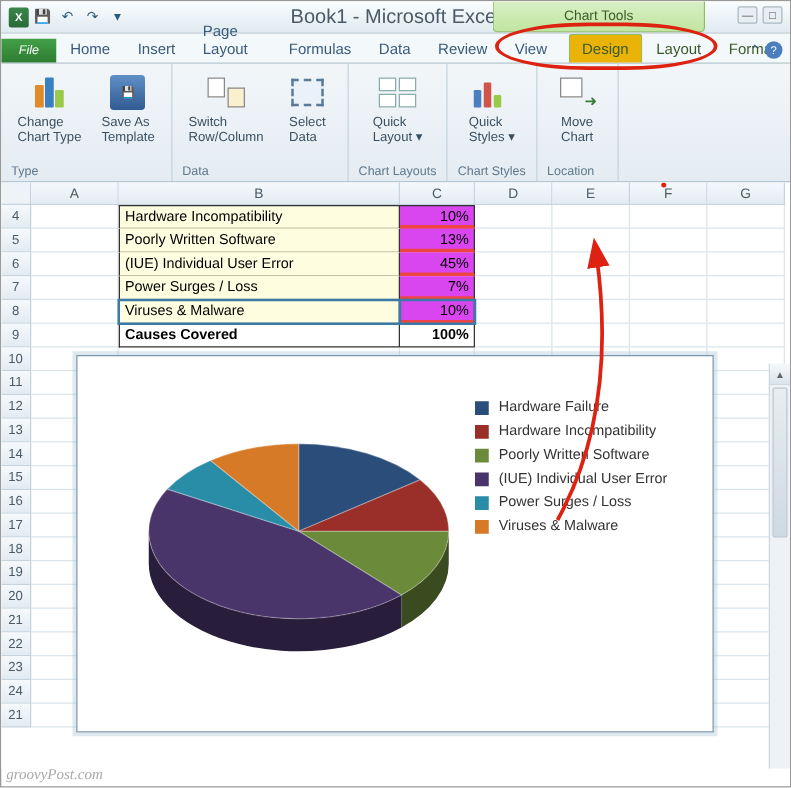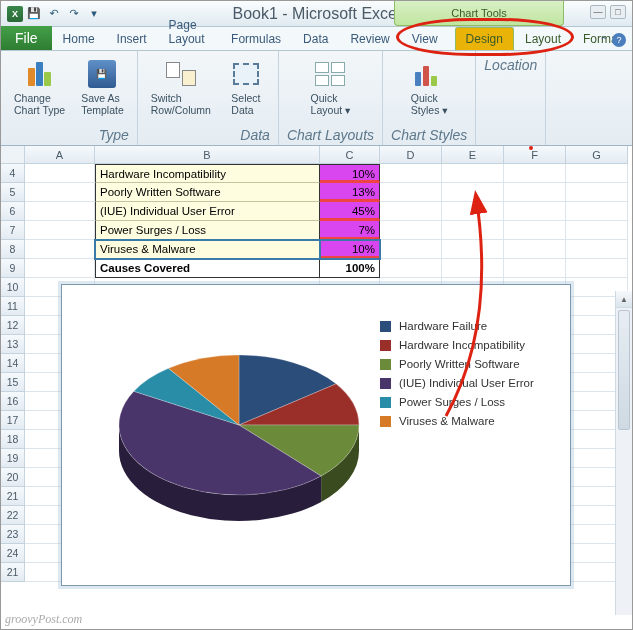--- a/index.html
+++ b/index.html
@@ -10,37 +10,37 @@
 .qat { display: flex; align-items: center; gap: 2px; padding-left: 6px; }
 .qat-btn { width: 18px; height: 18px; border: 1px solid transparent; border-radius: 2px; display: flex; align-items: center; justify-content: center; font-size: 11px; color: #2a5a7a; cursor: pointer; }
 .excel-icon { width: 16px; height: 16px; background: linear-gradient(#39864a, #2a6a38); border-radius: 2px; color:#fff; font-size:9px; font-weight:bold; display:flex; align-items:center; justify-content:center; }
 .title { position: absolute; left: 50%; transform: translateX(-50%); color: #4a5a66; font-size: 16px; }
 .chart-tools-badge { position: absolute; right: 68px; top: 0; height: 25px; width: 170px; background: linear-gradient(#d8f0c5,#c0e5a0); border: 1px solid #8fbb63; border-top:none; border-radius: 0 0 4px 4px; display:flex; align-items:center; justify-content:center; color:#3a5a2a; font-size:11px; }
 .win-controls { position:absolute; right:6px; top:4px; display:flex; gap:4px; }
 .win-btn { width:16px; height:14px; border:1px solid #aab8c2; background:#e8eef2; border-radius:2px; display:flex; align-items:center; justify-content:center; font-size:9px; color:#555; cursor:pointer; }
 
 
 .tabs { height: 24px; background: #f3f8fb; display: flex; align-items: flex-end; border-bottom: 1px solid #b6c6d0; position:relative; }
-.file-tab { background: linear-gradient(#43a047,#2e7d32); color:#fff; padding: 4px 14px; font-size:14px; cursor:pointer; }
+.file-tab { background: linear-gradient(#43a047,#2e7d32); color:#fff; padding: 4px 14px; font-size:10px; cursor:pointer;font-style:italic; }
 .tab { padding: 4px 10px; color:#3a5a7a; font-size:12px; cursor:pointer; border:1px solid transparent; border-bottom:none; }
 .tab.context { color:#3a5a2a; }
 .tab.active { background:#eab308; border-color:#8fbb63; border-radius:3px 3px 0 0; }
 .context-group { margin-left: 6px; display:flex; }
 .help-area { position:absolute; right:6px; bottom:3px; display:flex; gap:4px; align-items:center; }
 .help-btn { width:14px; height:14px; border-radius:50%; background:#4b7ebc; color:#fff; font-size:9px; display:flex; align-items:center; justify-content:center; cursor:pointer; }
 .caret { color:#3a5a7a; font-size:10px; }
 
 
 .anno-ellipse { position:absolute; right:58px; top:-9px; width:178px; height:38px; border:3px solid #d21; border-radius:50%/60%; pointer-events:none; z-index:50; }
 
 
 .ribbon { height: 95px; background: linear-gradient(#f2f6f9,#e4ecf2); border-bottom:1px solid #9fb5c6; display:flex; }
 .group { border-right:1px solid #c4d3de; padding:4px 8px 0; display:flex; flex-direction:column; align-items:center; }
 .group-content { display:flex; gap:6px; flex:1; }
-.group-label { font-size:14px; color:#5e788c; text-align:right; padding:2px 0; width:100%;font-style:italic; }
+.group-label { font-size:10px; color:#5e788c; text-align:left; padding:2px 0; width:100%; }
 .big-btn { display:flex; flex-direction:column; align-items:center; gap:2px; padding:2px 4px; cursor:pointer; border:1px solid transparent; border-radius:3px; min-width:48px; }
 .big-btn .ico { width:32px; height:32px; display:flex; align-items:center; justify-content:center; }
 .big-btn .lbl { font-size:10.5px; color:#3a5060; text-align:left; line-height:1.15; white-space:pre-line; }
 
 
 .ico-chart-type { display:flex; gap:1px; align-items:flex-end; }
 .ico-chart-type span{ width:7px; background:#e08a2a; border-radius:1px;}
 .ico-chart-type span:nth-child(1){height:18px;background:#e08a2a;}
 .ico-chart-type span:nth-child(2){height:24px;background:#3a7fc0;}
 .ico-chart-type span:nth-child(3){height:14px;background:#9ac94a;}
@@ -218,20 +218,29 @@
               <span></span>
             </div>
           </div>
         <div class="lbl">Quick
 Styles ▾</div>
       </div>
     </div>
     <div class="group-label">Chart Styles</div>
   </div>
   <div class="group">
+    <div class="group-content">
+      <div class="big-btn">
+        <div class="ico">
+            <div class="ico-move"></div>
+          </div>
+        <div class="lbl">Move
+Chart</div>
+      </div>
+    </div>
     <div class="group-label">Location</div>
   </div>
 </div>
 
 <div class="sheet">
   <div class="col-headers">
     <div class="corner"></div>
     <div class="ch ch-A">A</div>
     <div class="ch ch-B">B</div>
     <div class="ch ch-C">C</div>

